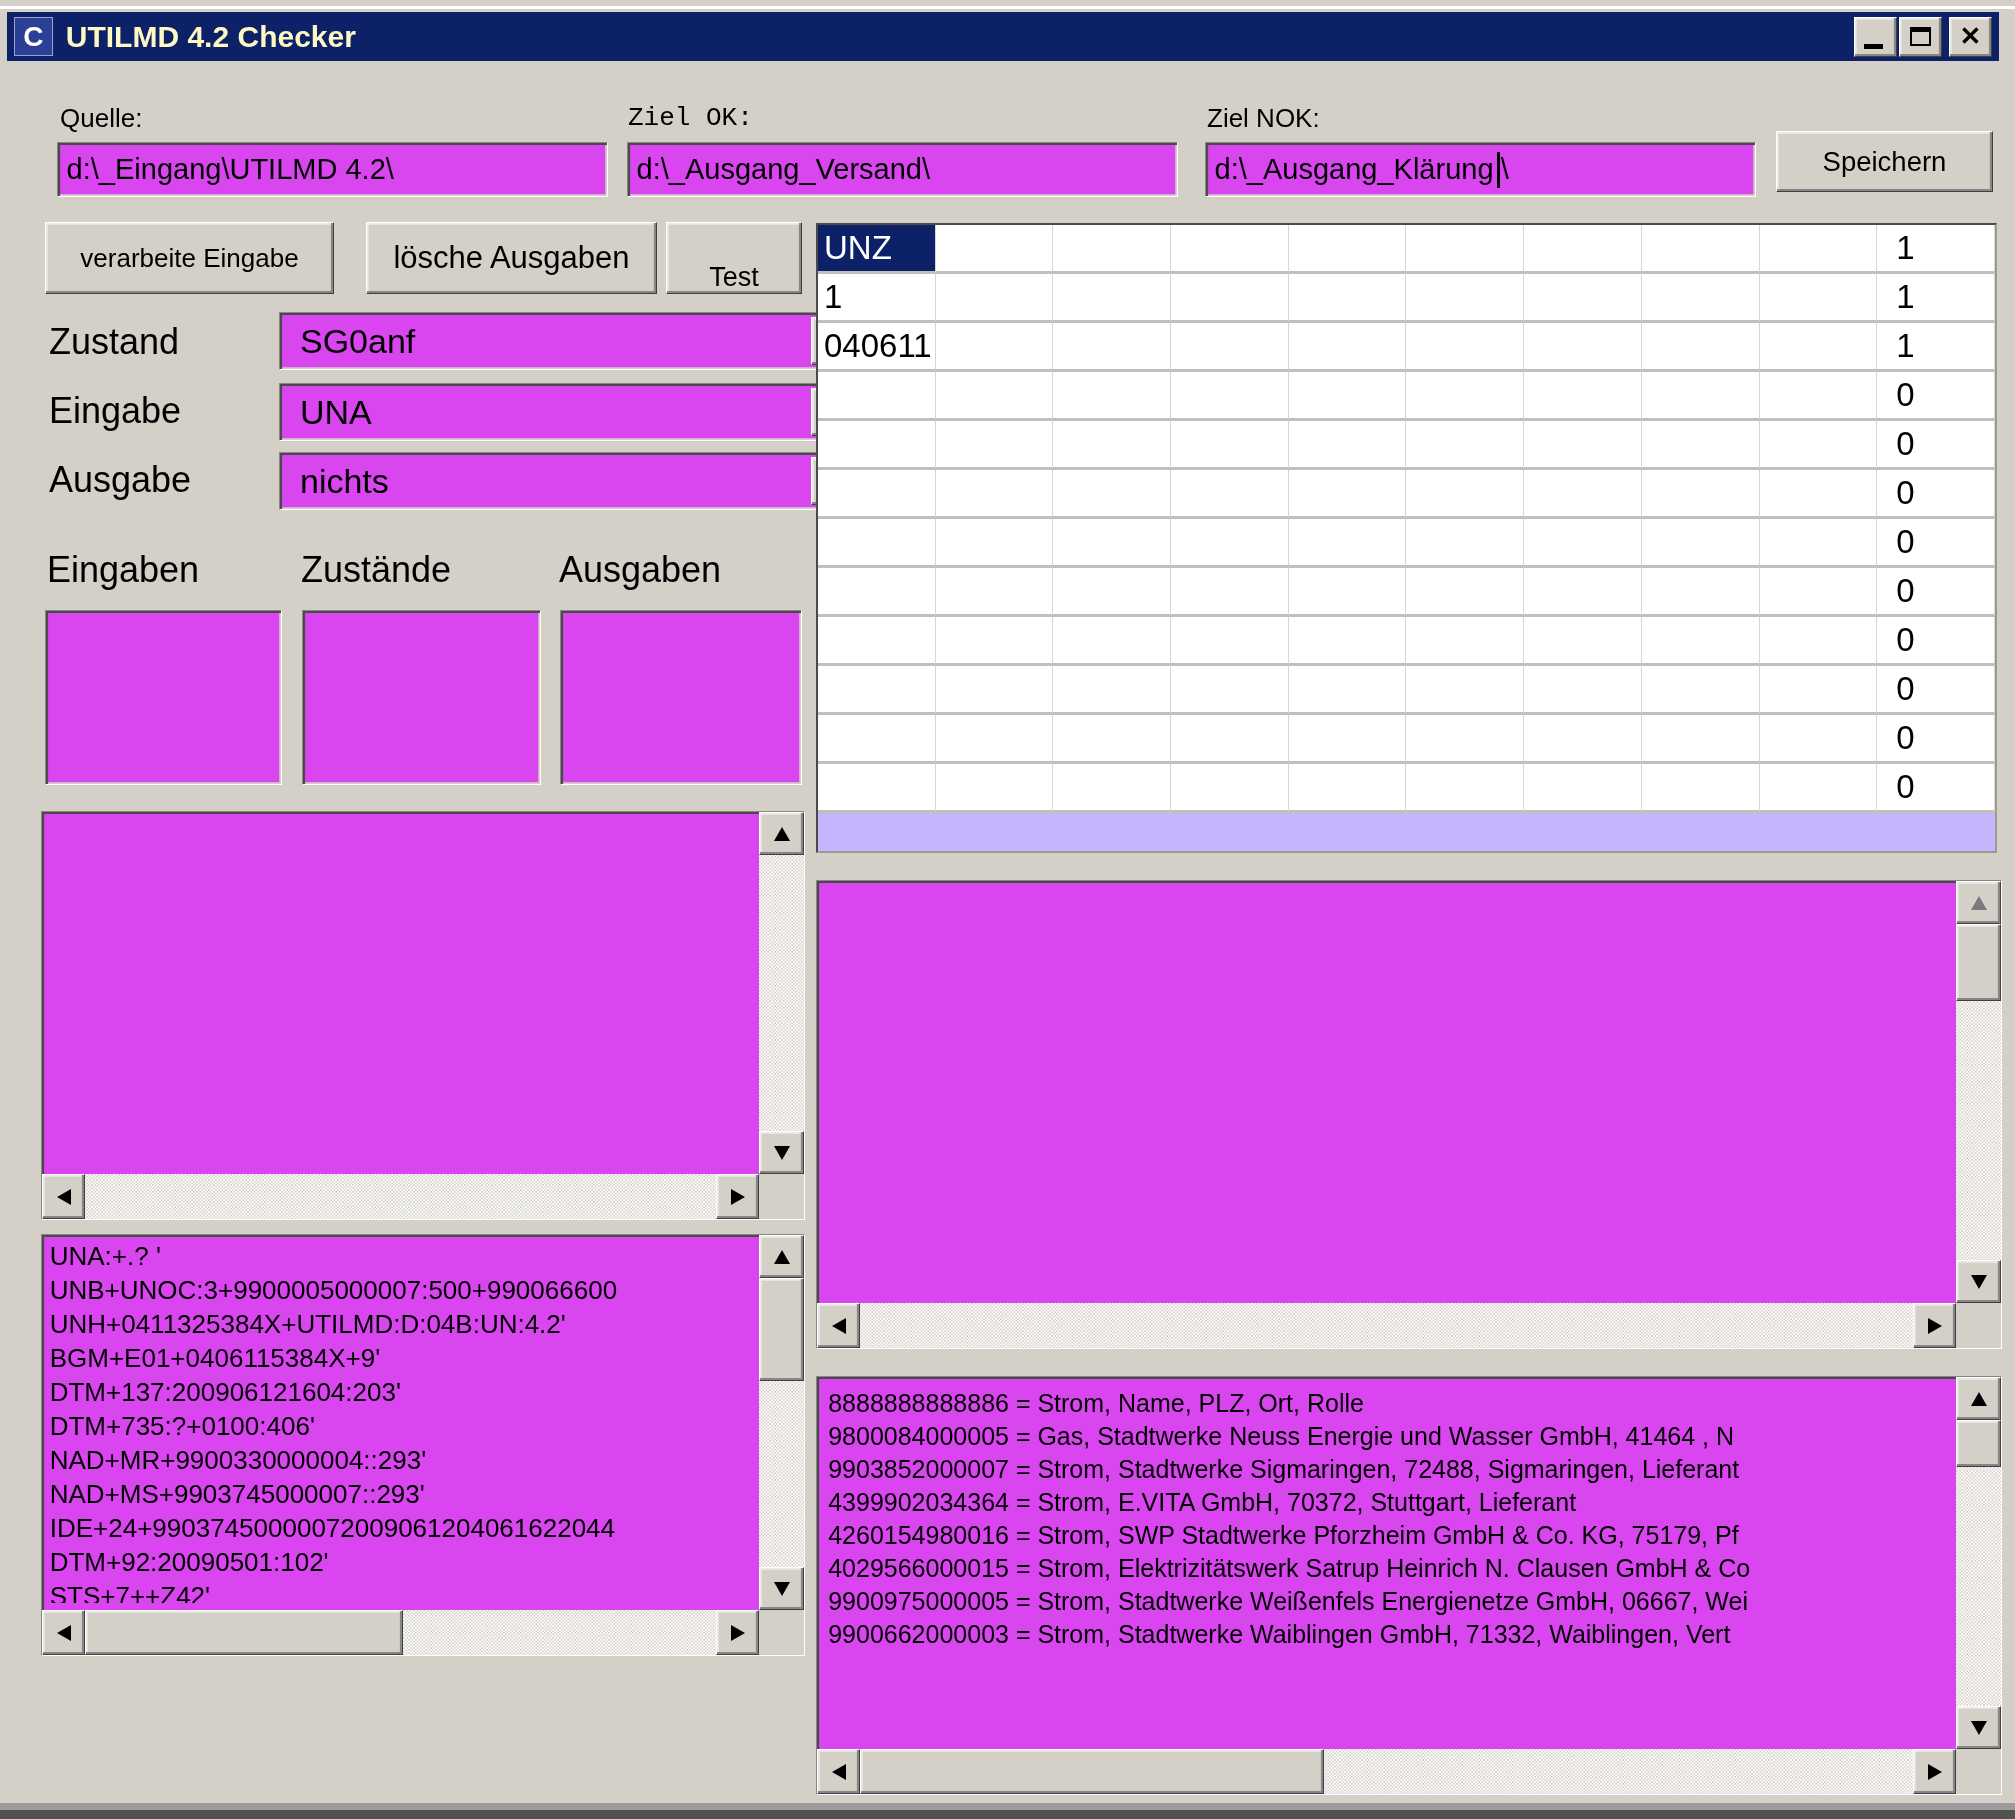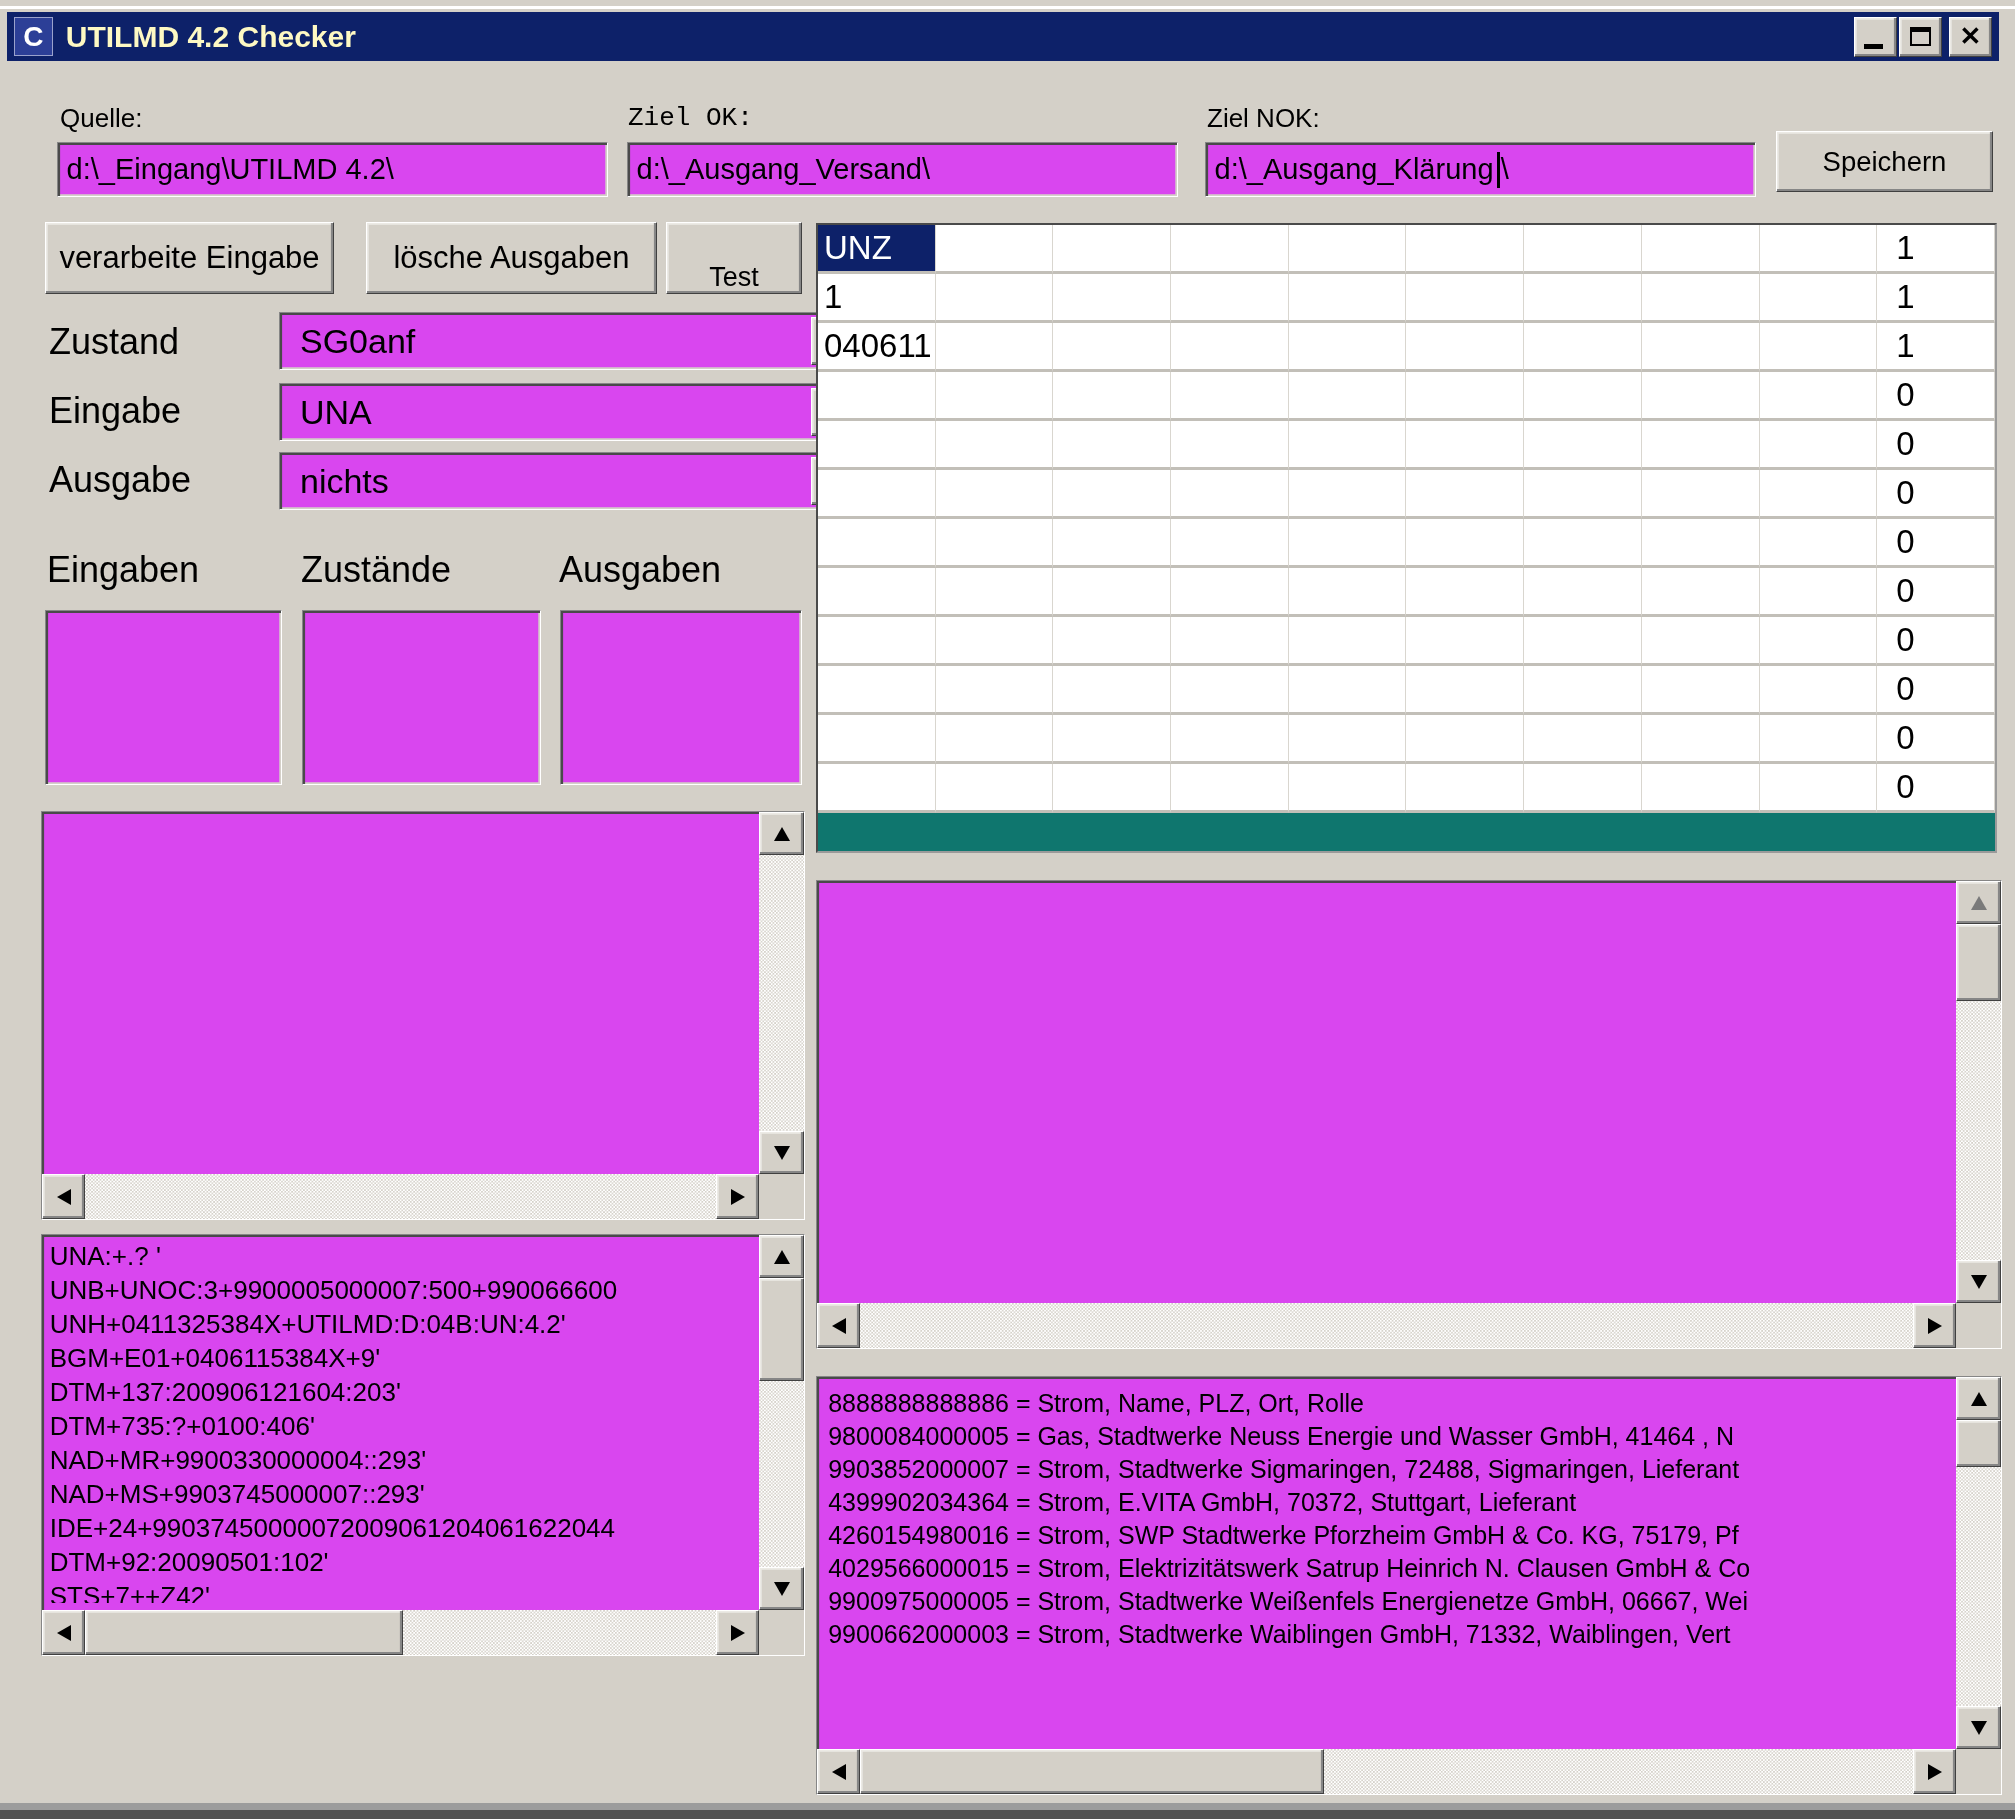--- a/index.html
+++ b/index.html
@@ -73,21 +73,21 @@
   .arr-up    { width:0; height:0; border-left:8.6px solid transparent; border-right:8.6px solid transparent; border-bottom:14.6px solid #000; }
   .arr-down  { width:0; height:0; border-left:8.6px solid transparent; border-right:8.6px solid transparent; border-top:14.6px solid #000; }
   .arr-left  { width:0; height:0; border-top:8.6px solid transparent; border-bottom:8.6px solid transparent; border-right:14.6px solid #000; }
   .arr-right { width:0; height:0; border-top:8.6px solid transparent; border-bottom:8.6px solid transparent; border-left:14.6px solid #000; }
   .arr-gray  { border-bottom-color:#7a7a7a; }
   .vthumb { position:absolute; left:0; right:0; }
   .hthumb { position:absolute; top:0; bottom:0; }
 
   
   #grid-frame { left:816px; top:223px; width:1181px; height:630px;
-    border:2.6px solid; border-color:#4a4a4a #9a9a9a #9a9a9a #4a4a4a; background:#0f766e; overflow:hidden; }
+    border:2.6px solid; border-color:#4a4a4a #9a9a9a #9a9a9a #4a4a4a; background:#c4b5fd; overflow:hidden; }
   #flexgrid { display:grid; grid-template-columns:repeat(10,1fr); grid-auto-rows:49px; width:100%; }
   .gc { border-right:1.7px solid #d9d6cf; border-bottom:3.4px solid #c2bfb8; display:flex; align-items:center;
     padding-left:6px; font-size:33px; overflow:hidden; white-space:nowrap; background:#fff; }
   .gc.val { padding-left:19px; }
   .gc.sel { background:#0d2169; color:#fff; }
 
   
   .tline { font-size:26px; line-height:34px; white-space:nowrap; }
   .pline { font-size:25px; line-height:33px; white-space:nowrap; }
 
@@ -127,21 +127,21 @@
 </div>
 <div class="abs sunken field" style="left:1205px;top:142px;width:551px;">
   <span>d:\_Ausgang_Klärung</span>
     <span class="caret"></span>
     <span>\</span>
 </div>
 <div class="abs raised btn" style="left:1776px;top:131px;width:217px;height:61px;font-size:27.5px;">
     <span>Speichern</span>
   </div>
 
-<div class="abs raised btn" style="left:45px;top:222px;width:289px;height:72px;font-size:31px;">
+<div class="abs raised btn" style="left:45px;top:222px;width:289px;height:72px;font-size:26px;">
     <span>verarbeite Eingabe</span>
   </div>
 <div class="abs raised btn" style="left:366px;top:222px;width:291px;height:72px;font-size:31px;">
     <span>lösche Ausgaben</span>
   </div>
 <div class="abs raised btn" style="left:666px;top:222px;width:136px;height:72px;font-size:27px;align-items:flex-end;">
     <span>Test</span>
   </div>
 
 <div class="abs biglabel" style="left:49px;top:321px;">Zustand</div>

